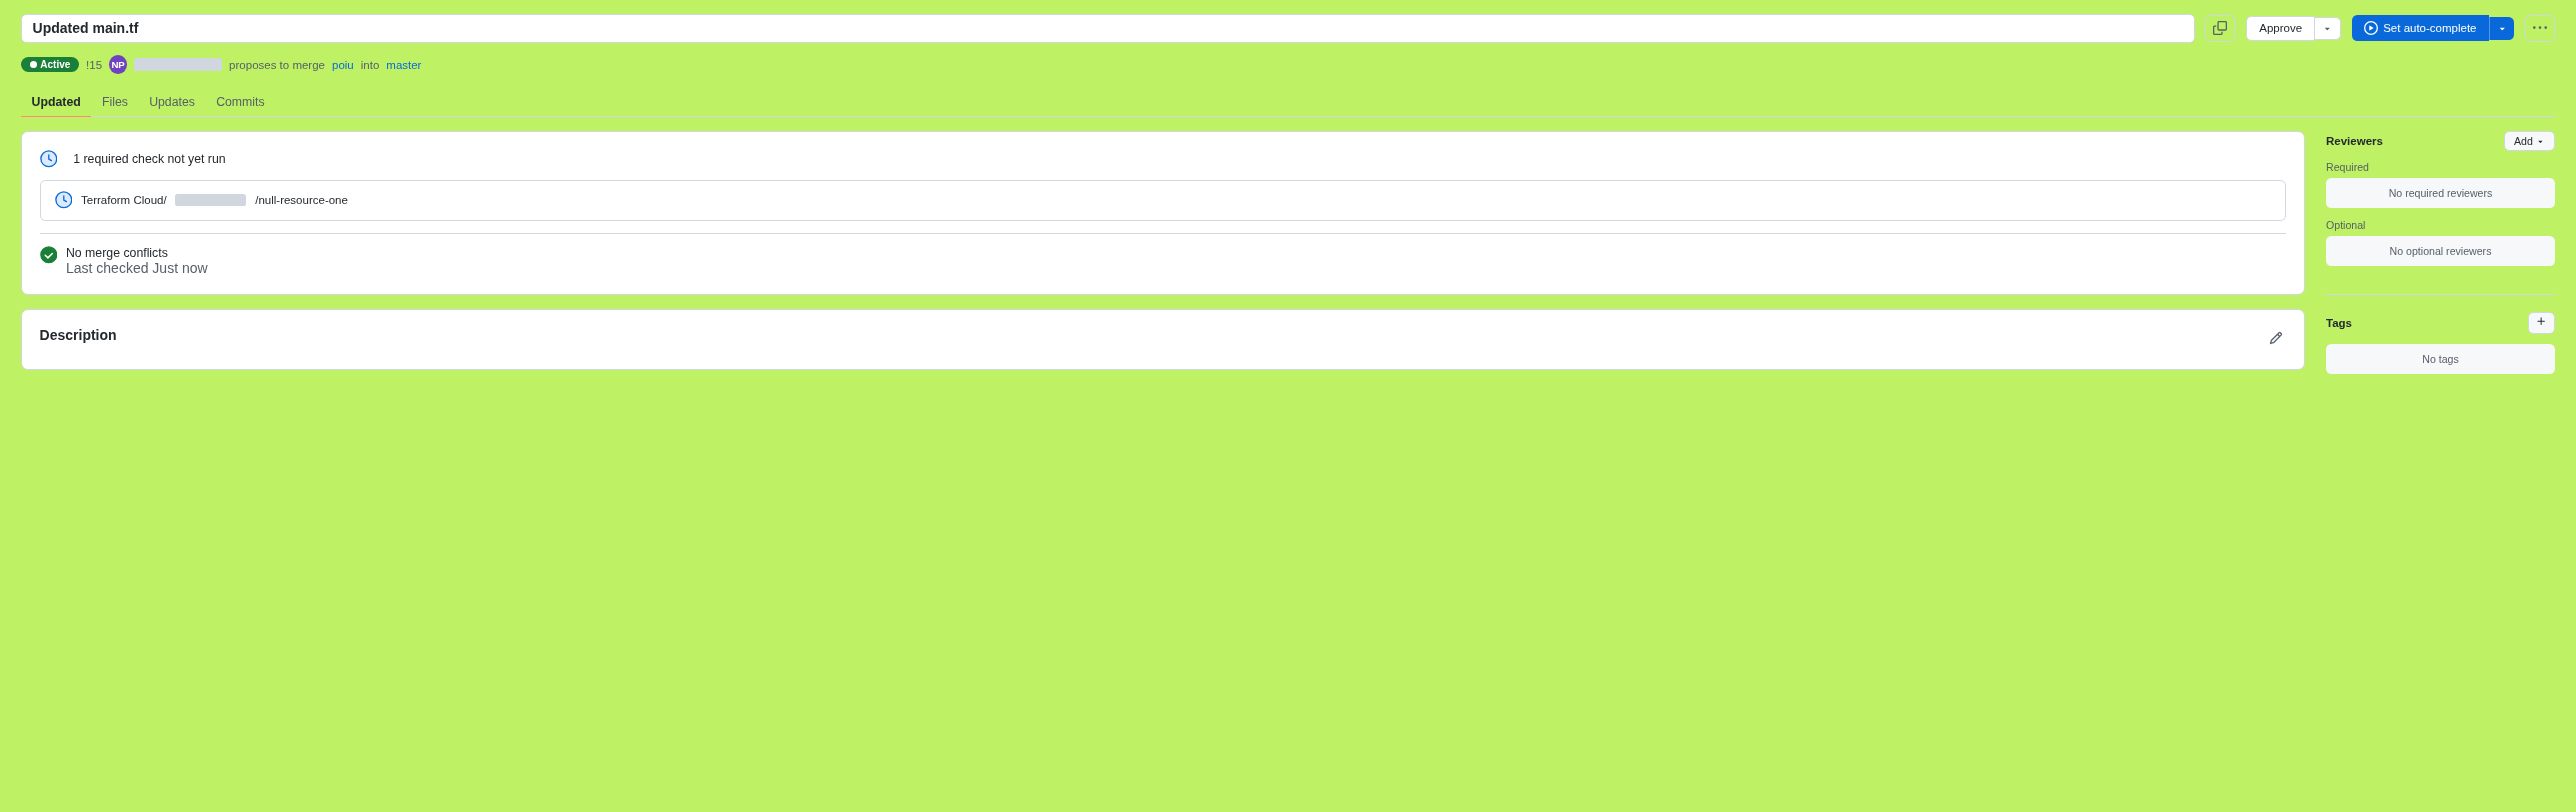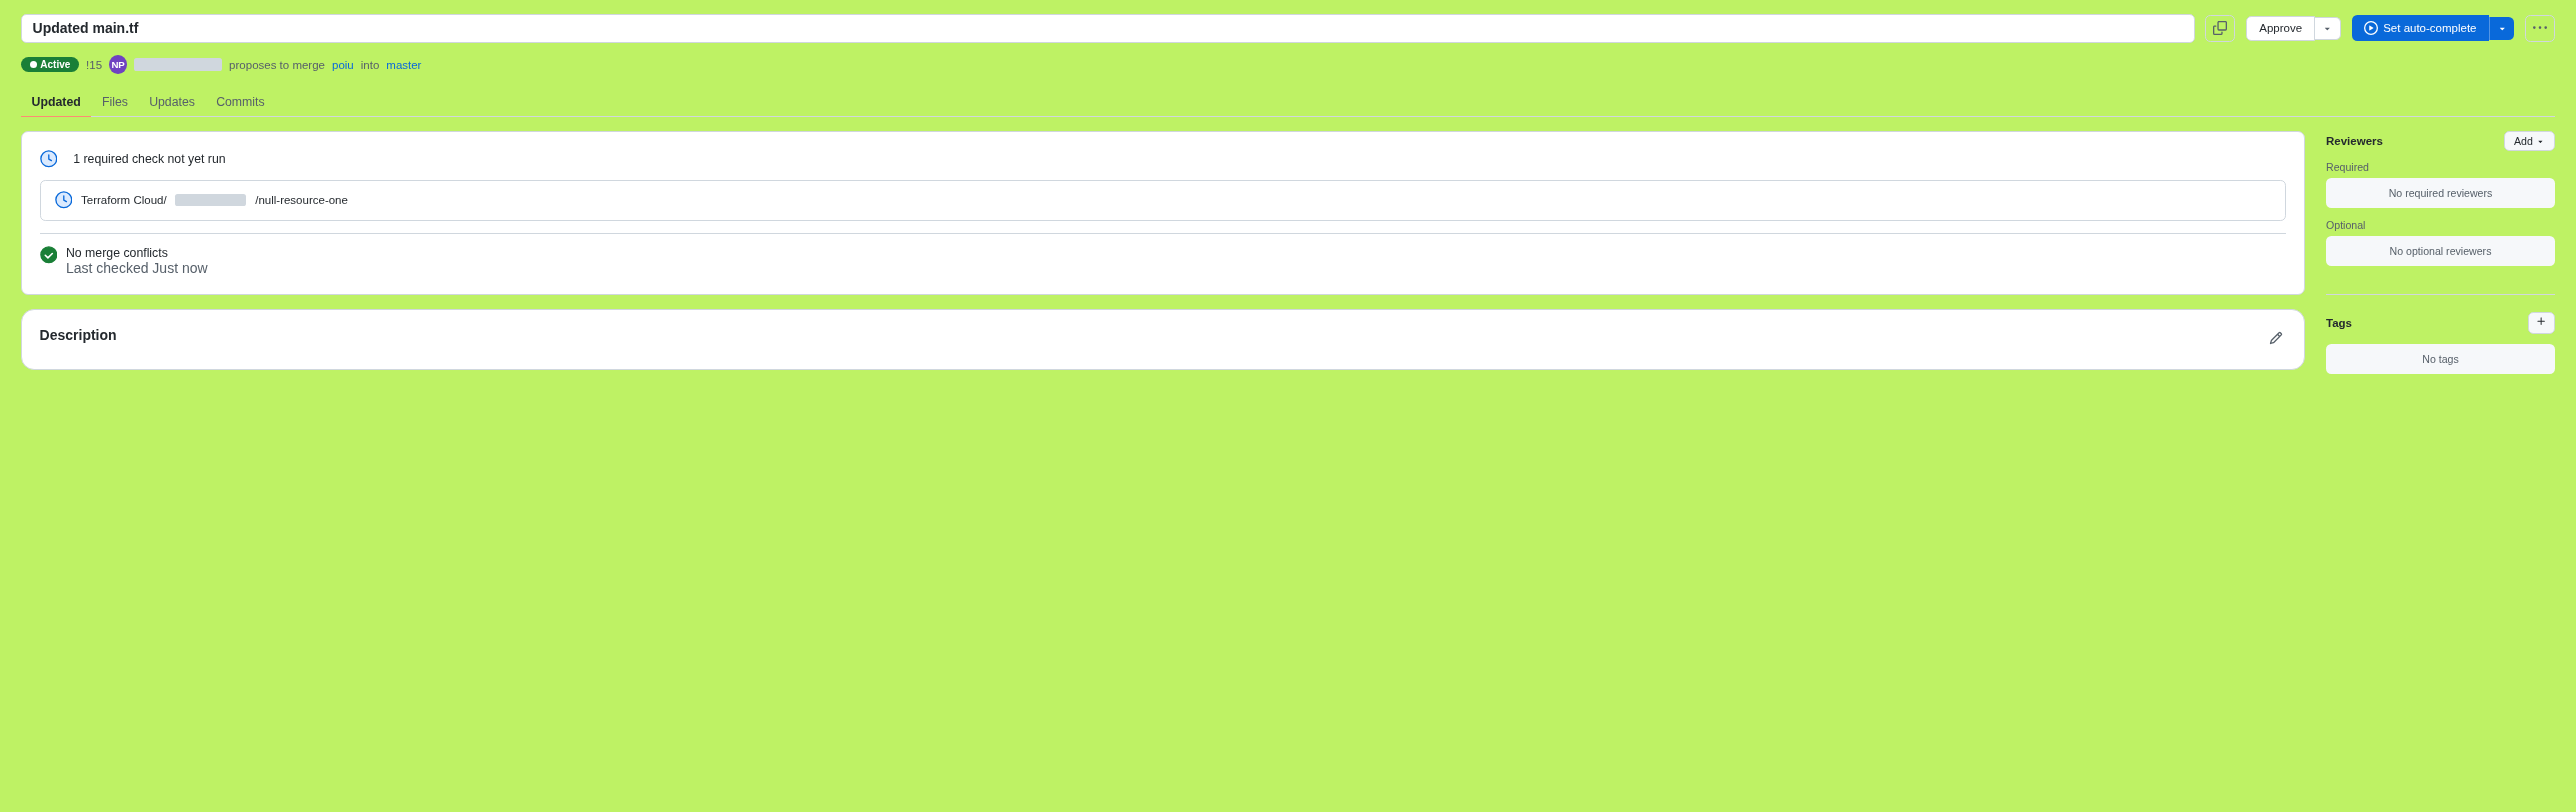--- a/index.html
+++ b/index.html
@@ -237,21 +237,21 @@
       font-weight: 500;
       color: #24292e;
     }
     .no-conflicts-text p {
       font-size: 14px;
       color: #57606a;
     }
     
     .desc-card {
       border: 0.9px solid #d0d7de;
-      border-radius: 13px;
+      border-radius: 7px;
       background: #fff;
       padding: 17.6px;
       display: flex;
       align-items: flex-start;
       justify-content: space-between;
     }
     .desc-title {
       font-size: 14px;
       font-weight: 600;
       color: #24292e;

